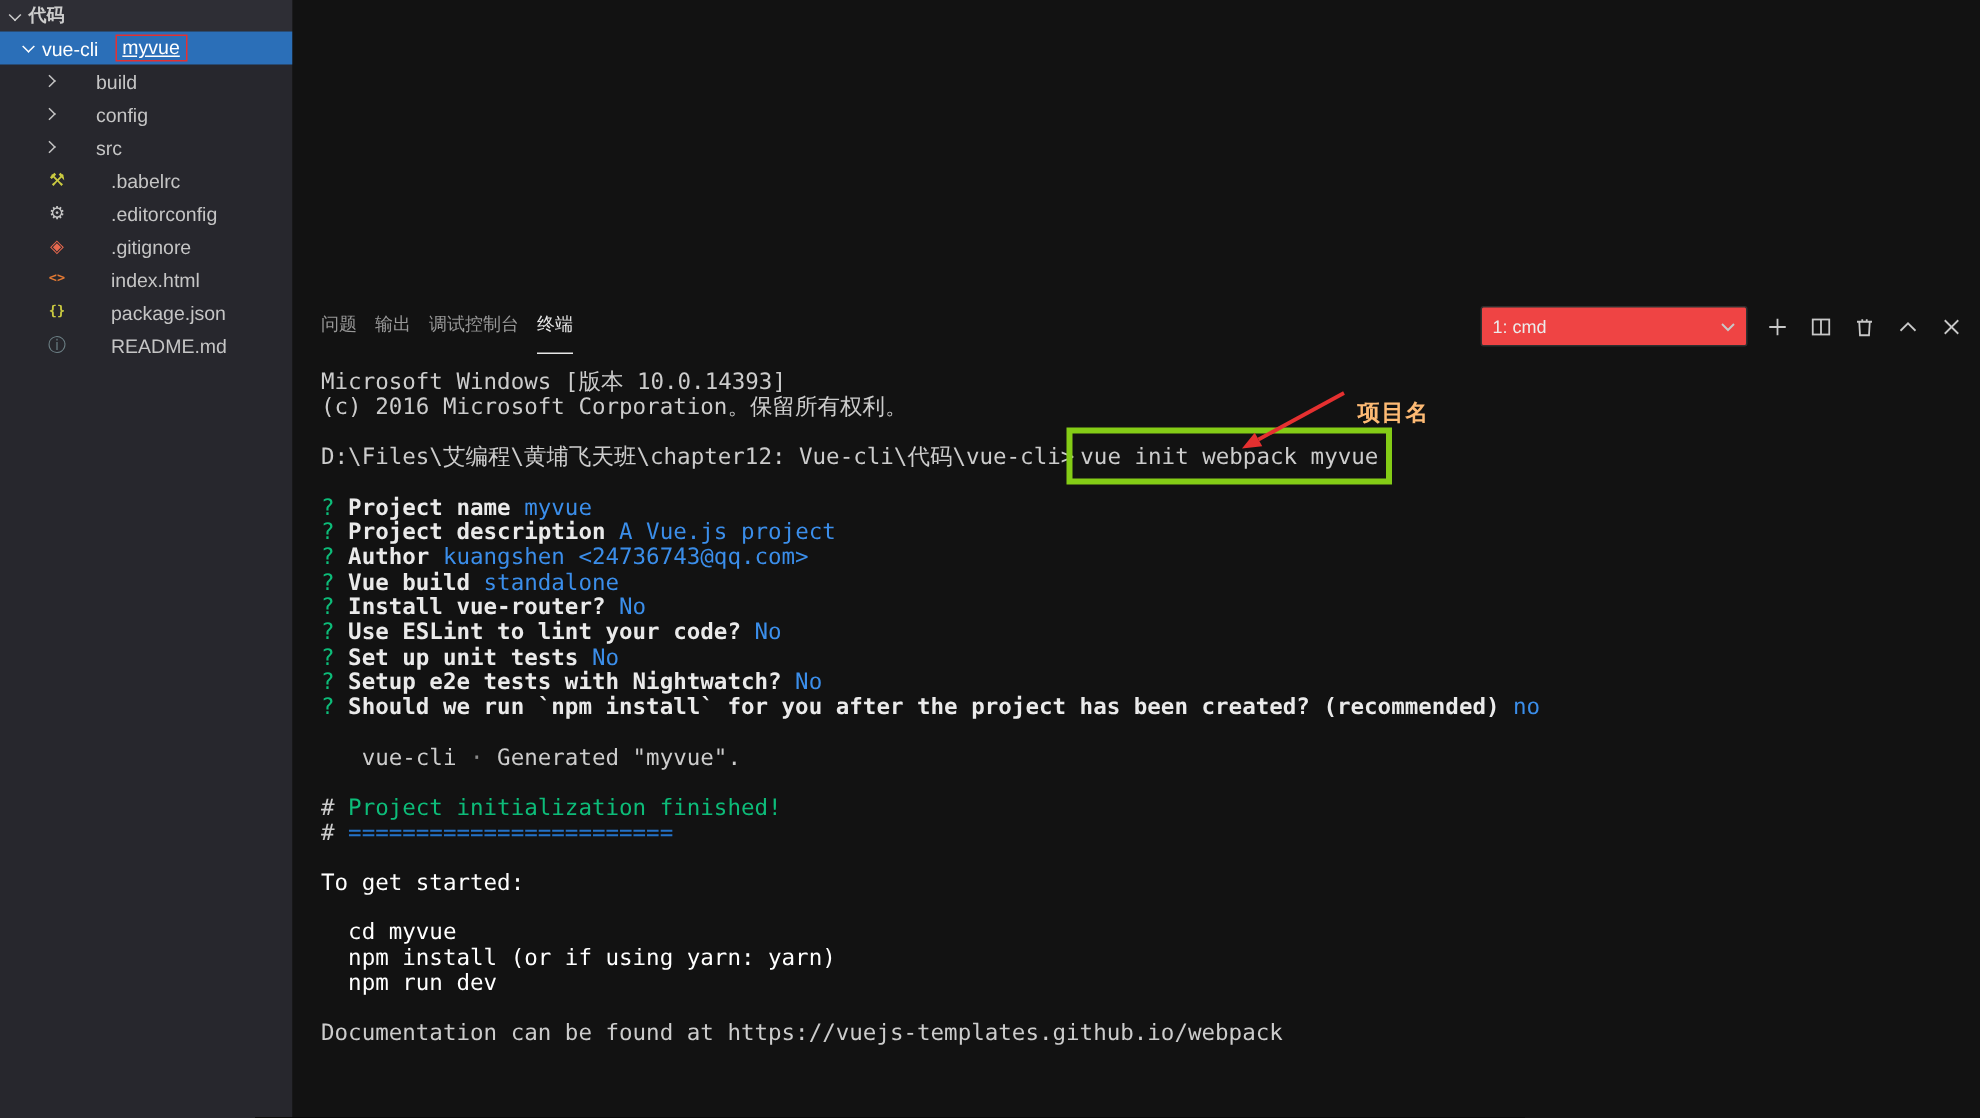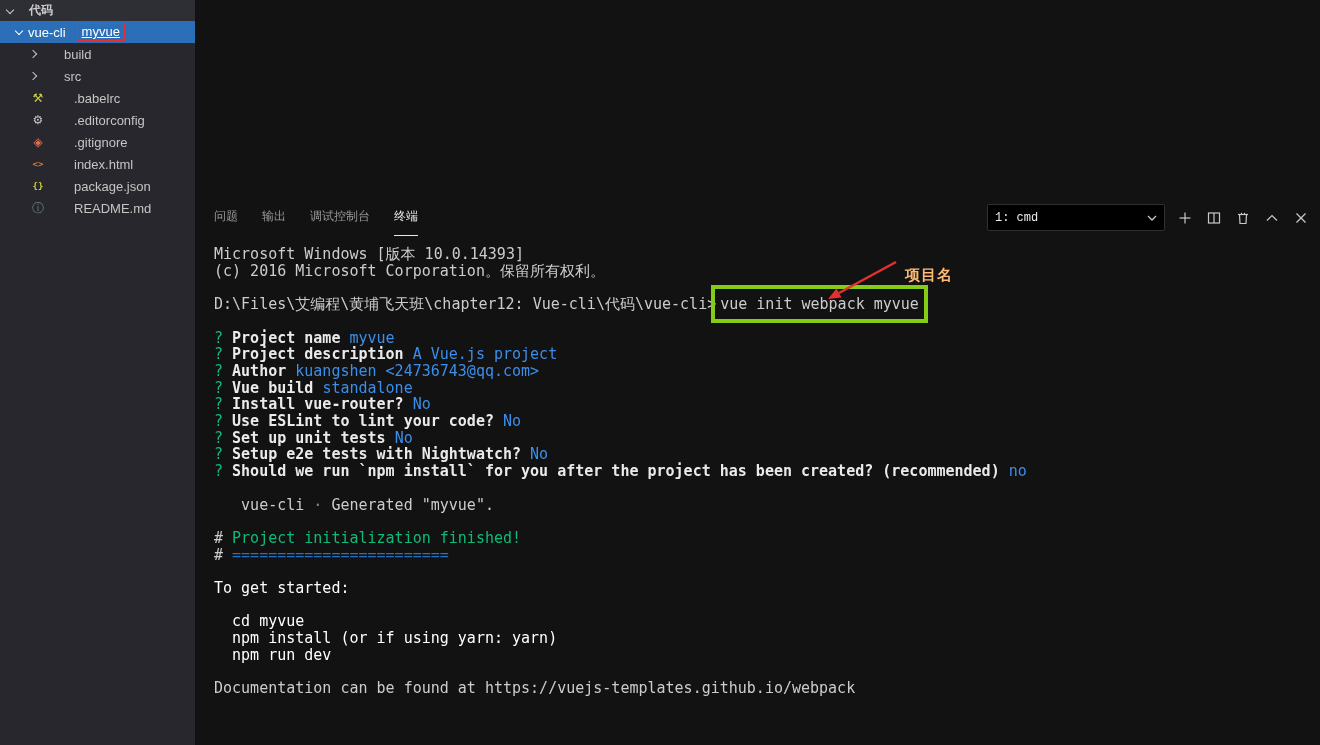--- a/index.html
+++ b/index.html
@@ -1,48 +1,48 @@
 <!DOCTYPE html>
 <html><head>
 <meta charset="utf-8">
 <style>
   html,body{margin:0;padding:0;background:#000;}
   .app{position:relative;width:1320px;height:745px;background:#121212;overflow:hidden;
        font-family:"Liberation Sans",sans-serif;-webkit-font-smoothing:antialiased;}
 
   
   .sidebar{position:absolute;left:0;top:0;width:195px;height:100%;background:#27272d;color:#cccccc;}
-  .section-header{height:21px;display:flex;align-items:center;gap:16px;padding-left:7px;
+  .section-header{height:21px;display:flex;align-items:center;gap:6px;padding-left:7px;
                   background:#2e2e35;font-size:12px;font-weight:700;color:#cccccc;}
   .tree-row{height:22px;display:flex;align-items:center;gap:6px;font-size:13px;color:#c5c5c5;cursor:pointer;}
   .tree-row.root{padding-left:16px;}
   .tree-row.selected{background:#2b6fb8;color:#ffffff;}
   .tree-row.child{padding-left:30px;gap:28px;}
   .chev{display:inline-block;width:5px;height:5px;border-right:1.4px solid currentColor;
         border-bottom:1.4px solid currentColor;flex:0 0 auto;}
   .chev.right{transform:rotate(-45deg);}
   .chev.down{transform:rotate(45deg);margin-top:-2px;}
   .ficon{display:inline-flex;align-items:center;justify-content:center;width:16px;height:16px;
          font-size:12px;flex:0 0 auto;}
   .ficon.txt{font-size:9px;font-weight:700;letter-spacing:0;font-family:"DejaVu Sans Mono",monospace;}
   .name-box{border:1.5px solid #e53030;padding:0 4px 1px 4px;margin-left:5px;color:#fff;
             text-decoration:underline;}
 
   
   .main{position:absolute;left:195px;top:0;right:0;height:100%;background:#121212;}
   .panel{position:absolute;left:0;top:199px;right:0;bottom:0;}
   .panel-header{height:37px;display:flex;align-items:center;}
-  .tabs{display:flex;gap:24px;margin-left:19px;align-items:center;height:100%;}
+  .tabs{display:flex;gap:12px;margin-left:19px;align-items:center;height:100%;}
   .tab{font-size:12px;color:#989898;height:100%;display:flex;align-items:center;cursor:pointer;
        border-bottom:1px solid transparent;box-sizing:border-box;padding-bottom:2px;}
   .tab.active{color:#e7e7e7;border-bottom:1px solid #e7e7e7;}
   .panel-right{margin-left:auto;display:flex;align-items:center;gap:11px;margin-right:10px;}
-  .term-select{width:162px;height:25px;background:#000000;border:1px solid #2f2f2f;border-radius:2px;
+  .term-select{width:162px;height:25px;background:#ef4444;border:1px solid #2f2f2f;border-radius:2px;
                display:flex;align-items:center;justify-content:space-between;padding:0 7px;
-               color:#ececec;font-size:12px;cursor:pointer;font-family:Liberation Mono, monospace;}
+               color:#ececec;font-size:12px;cursor:pointer;}
   .act{width:18px;height:18px;display:flex;align-items:center;justify-content:center;cursor:pointer;}
   .act svg{stroke:#c8c8c8;fill:none;stroke-width:1.2;}
 
   
   .term{position:absolute;left:19px;top:47px;right:4px;bottom:0;
         font-family:"DejaVu Sans Mono","Liberation Mono",monospace;
         font-size:15px;line-height:16.7px;white-space:pre;color:#cccccc;cursor:text;}
   .c-d{color:#cccccc;}
   .c-g{color:#0dbc79;}
   .c-b{color:#3b8eea;}
@@ -71,20 +71,24 @@
     <div class="tree-row root selected">
       <span class="chev down"></span>
       <span>vue-cli</span>
       <span class="name-box">myvue</span>
     </div>
 
     <div id="tree">
         <div class="tree-row child">
           <span class="chev right"></span>
           <span>build</span>
+        </div>
+        <div class="tree-row child">
+          <span class="chev right"></span>
+          <span>config</span>
         </div>
         <div class="tree-row child">
           <span class="chev right"></span>
           <span>src</span>
         </div>
         <div class="tree-row child">
           <span class="ficon" style="color: rgb(203, 203, 65);">⚒</span>
           <span>.babelrc</span>
         </div>
         <div class="tree-row child">

